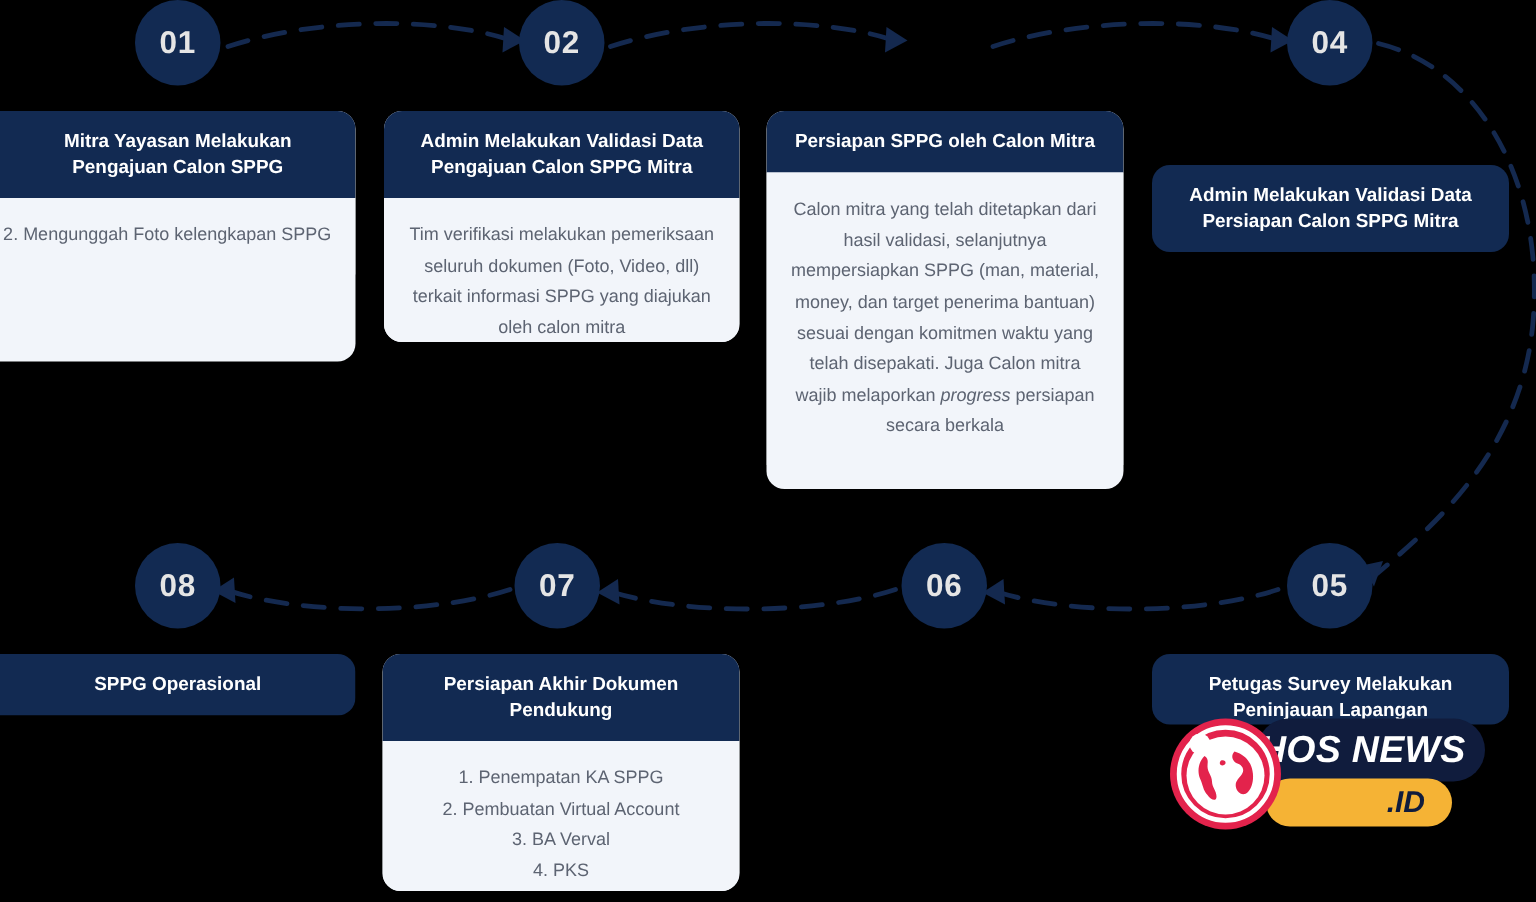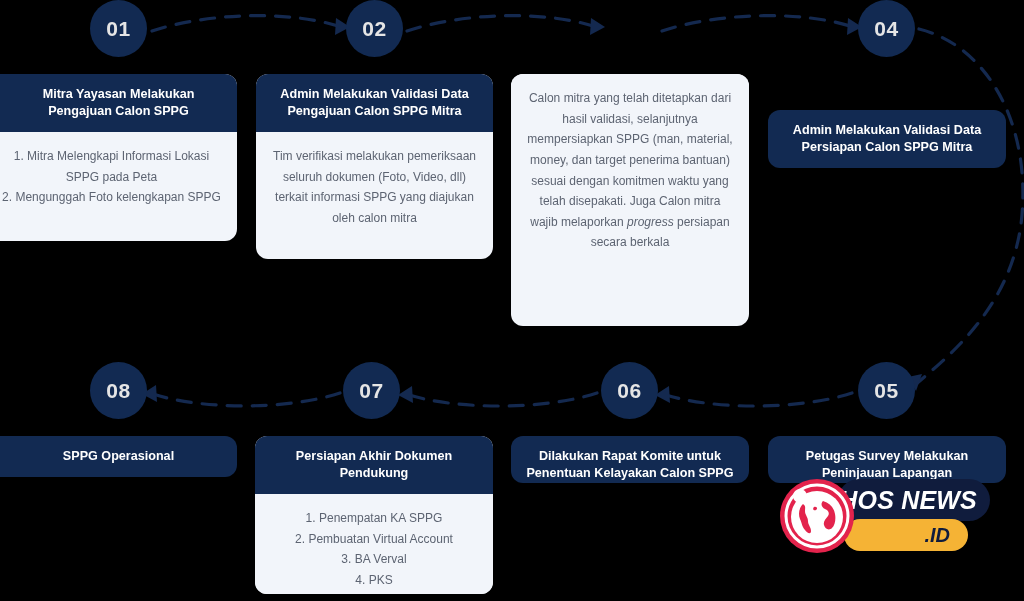--- a/index.html
+++ b/index.html
@@ -84,21 +84,21 @@
     font-size: 12px;
     line-height: 1.72;
     text-align: center;
     padding: 14px 16px 16px 16px;
     box-sizing: border-box;
   }
   .card-body .ital { font-style: italic; }
 
   
   #card-1 { left: -14px;  top: 74px;  width: 251px; height: 167px; }
-  #card-2 { left: 256px;  top: 74px;  width: 237px; height: 185px; }
+  #card-2 { left: 256px;  top: 74px;  width: 237px; height: 154px; }
   #card-3 { left: 511px;  top: 74px;  width: 238px; height: 252px; }
   #card-4 { left: 768px;  top: 74px;  width: 238px; height: 58px; margin-top: 36px;  }
   #card-5 { left: 768px;  top: 436px; width: 238px; height: 47px;  }
   #card-6 { left: 511px;  top: 436px; width: 238px; height: 47px;  }
   #card-7 { left: 255px;  top: 436px; width: 238px; height: 158px; }
   #card-8 { left: -14px;  top: 436px; width: 251px; height: 41px;  }
 
   #card-1 .card-header { padding-left: 28px; }
   #card-8 .card-header { padding-left: 28px; padding-top: 12px; padding-bottom: 12px; }
   #card-4 .card-header,
@@ -219,45 +219,42 @@
   <div class="step-circle" id="circle-7">
     <span>07</span>
   </div>
   <div class="step-circle" id="circle-8">
     <span>08</span>
   </div>
 
   <div class="card" id="card-1">
     <div class="card-header">Mitra Yayasan Melakukan Pengajuan Calon SPPG</div>
     <div class="card-body">
-        <div>1. Mitra Melengkapi Informasi Lokasi SPPG pada Peta</div>
         <div>2. Mengunggah Foto kelengkapan SPPG</div>
       </div>
   </div>
 
   <div class="card" id="card-2">
     <div class="card-header">Admin Melakukan Validasi Data Pengajuan Calon SPPG Mitra</div>
     <div class="card-body">Tim verifikasi melakukan pemeriksaan seluruh dokumen (Foto, Video, dll) terkait informasi SPPG yang diajukan oleh calon mitra</div>
   </div>
 
   <div class="card" id="card-3">
+    <div class="card-header">Persiapan SPPG oleh Calon Mitra</div>
     <div class="card-body"><span>Calon mitra yang telah ditetapkan dari hasil validasi, selanjutnya mempersiapkan SPPG (man, material, money, dan target penerima bantuan) sesuai dengan komitmen waktu yang telah disepakati. Juga Calon mitra wajib melaporkan </span><span class="ital">progress</span><span> persiapan secara berkala</span></div>
   </div>
 
   <div class="card header-only" id="card-4">
     <div class="card-header">Admin Melakukan Validasi Data Persiapan Calon SPPG Mitra</div>
   </div>
 
   <div class="card header-only" id="card-5">
     <div class="card-header">Petugas Survey Melakukan Peninjauan Lapangan</div>
   </div>
 
-  <div class="card header-only" id="card-6">
-    <div class="card-header">Dilakukan Rapat Komite untuk Penentuan Kelayakan Calon SPPG</div>
-  </div>
 
   <div class="card" id="card-7">
     <div class="card-header">Persiapan Akhir Dokumen Pendukung</div>
     <div class="card-body">
         <div>1. Penempatan KA SPPG</div>
         <div>2. Pembuatan Virtual Account</div>
         <div>3. BA Verval</div>
         <div>4. PKS</div>
       </div>
   </div>

